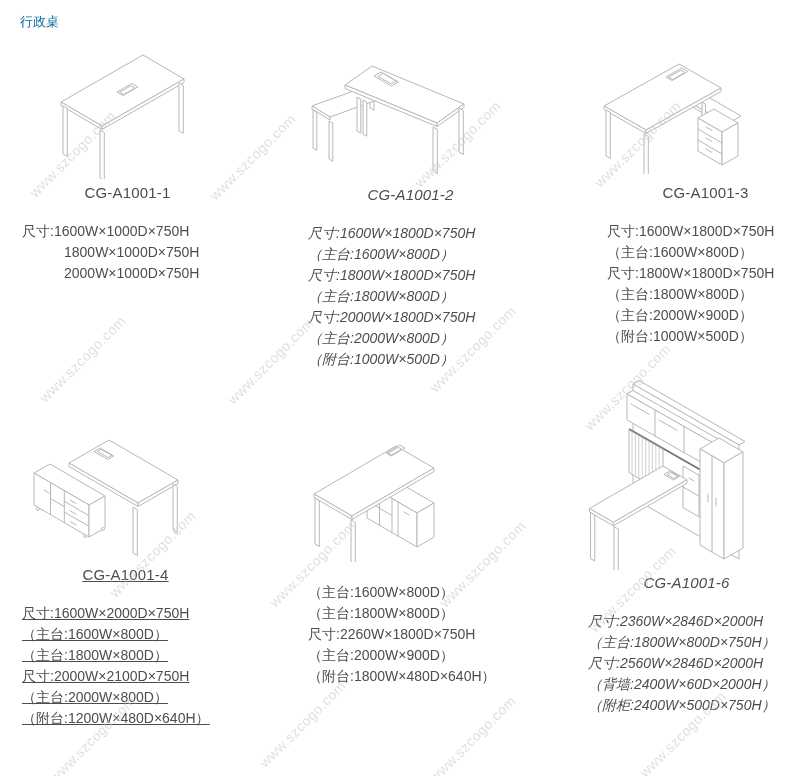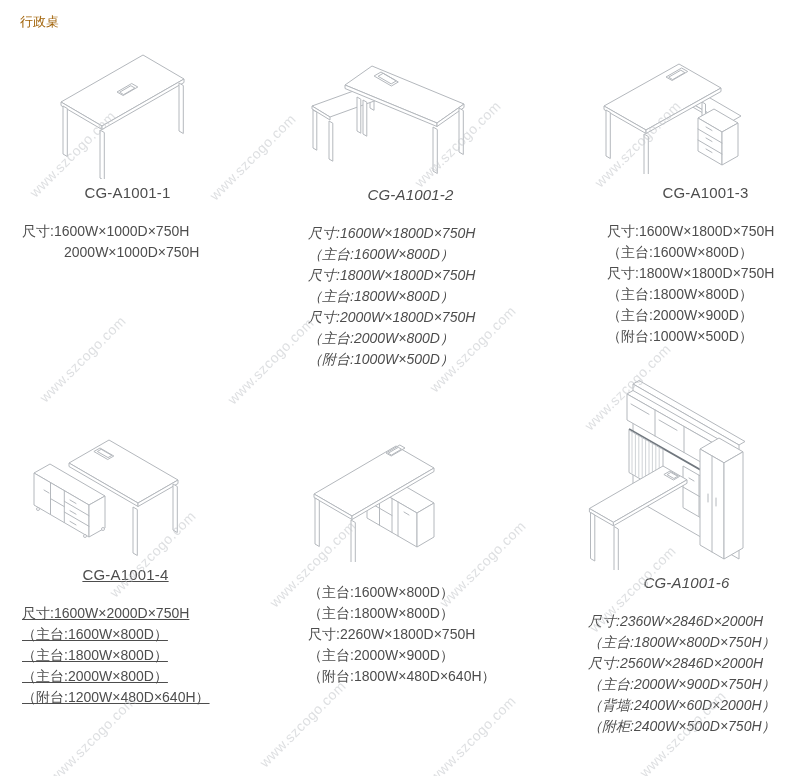--- a/index.html
+++ b/index.html
@@ -4,21 +4,21 @@
 <style>
   html,body{margin:0;padding:0;}
   body{
     width:810px;height:776px;position:relative;overflow:hidden;
     background:#ffffff;
     font-family:"Liberation Sans","DejaVu Sans",sans-serif;
     color:#4d4d4d;
   }
   .page-title{
     position:absolute;left:20px;top:13px;
-    font-size:13px;color:#a16207;
+    font-size:13px;color:#0369a1;
   }
   .cell{position:absolute;}
   .c1{left:0;top:42px;width:280px;}
   .c2{left:280px;top:44px;width:280px;font-style:italic;}
   .c3{left:579px;top:42px;width:250px;}
   .c4{left:0;top:362px;width:280px;text-decoration:underline;}
   .c5{left:280px;top:362px;width:280px;}
   .c6{left:560px;top:370px;width:250px;font-style:italic;}
   .figwrap{display:flex;flex-direction:column;}
   .c1 .figwrap{width:216px;}
@@ -69,20 +69,21 @@
         <path class="f" d="M64,86 l0,48 l4.3,2.5 l0,-48 z"></path>
         <path class="f" d="M143,39 l0,48 l4.3,2.5 l0,-48 z"></path>
         <path class="f" d="M81,48 L95.7,39.5 L101.8,43 L87.1,51.5 Z"></path>
         <path class="l" d="M84,48 L94.9,41.7 L98.9,44.1 L88,50.4 Z"></path>
       </svg>
     </div>
     <div class="model">CG-A1001-1</div>
   </div>
   <div class="specs">
       <div class="spec-line">尺寸:1600W×1000D×750H</div>
+      <div class="spec-line indent">1800W×1000D×750H</div>
       <div class="spec-line indent">2000W×1000D×750H</div>
     </div>
 </div>
 
 <div class="cell c2">
   <div class="figwrap">
     <div class="fig" style="transform:translateX(6px);">
       <svg width="200" height="125" viewBox="0 0 200 125">
         <path class="f" d="M73,19 l0,38 l4,2.3 l0,-38 z"></path>
         <path class="f" d="M62,38 L80,49 L33,66 L15,55 Z"></path>
@@ -170,20 +171,21 @@
         <path class="f" d="M86,16 L99.8,24 L93.7,27.5 L79.9,19.5 Z"></path>
         <path class="l" d="M87.5,17.5 L97.8,23.4 L94,25.6 L83.7,19.7 Z"></path>
       </svg>
     </div>
     <div class="model">CG-A1001-4</div>
   </div>
   <div class="specs">
       <div class="spec-line">尺寸:1600W×2000D×750H</div>
       <div class="spec-line">（主台:1600W×800D）</div>
       <div class="spec-line">（主台:1800W×800D）</div>
+      <div class="spec-line">尺寸:2000W×2100D×750H</div>
       <div class="spec-line">（主台:2000W×800D）</div>
       <div class="spec-line">（附台:1200W×480D×640H）</div>
     </div>
 </div>
 
 <div class="cell c5 row2">
   <div class="figwrap">
     <div class="fig">
       <svg width="180" height="130" viewBox="0 0 180 130">
         <path class="f" d="M94,18 l0,40 l4,2.3 l0,-40 z"></path>
@@ -247,21 +249,20 @@
         <path class="f" d="M103,97 L112.5,102.5 L106.4,106 L96.9,100.5 Z"></path>
         <path class="l" d="M104.2,98.6 L110.7,102.3 L106.9,104.5 L100.4,100.8 Z"></path>
       </svg>
     </div>
     <div class="model">CG-A1001-6</div>
   </div>
   <div class="specs">
       <div class="spec-line">尺寸:2360W×2846D×2000H</div>
       <div class="spec-line">（主台:1800W×800D×750H）</div>
       <div class="spec-line">尺寸:2560W×2846D×2000H</div>
-      <div class="spec-line">（主台:2000W×900D×750H）</div>
       <div class="spec-line">（背墙:2400W×60D×2000H）</div>
       <div class="spec-line">（附柜:2400W×500D×750H）</div>
     </div>
 </div>
 
 <span class="watermark" style="left: 15px; top: 146px;">www.szcogo.com</span>
 <span class="watermark" style="left: 195px; top: 149px;">www.szcogo.com</span>
 <span class="watermark" style="left: 400px; top: 136px;">www.szcogo.com</span>
 <span class="watermark" style="left: 580px; top: 136px;">www.szcogo.com</span>
 <span class="watermark" style="left: 25px; top: 351px;">www.szcogo.com</span>

